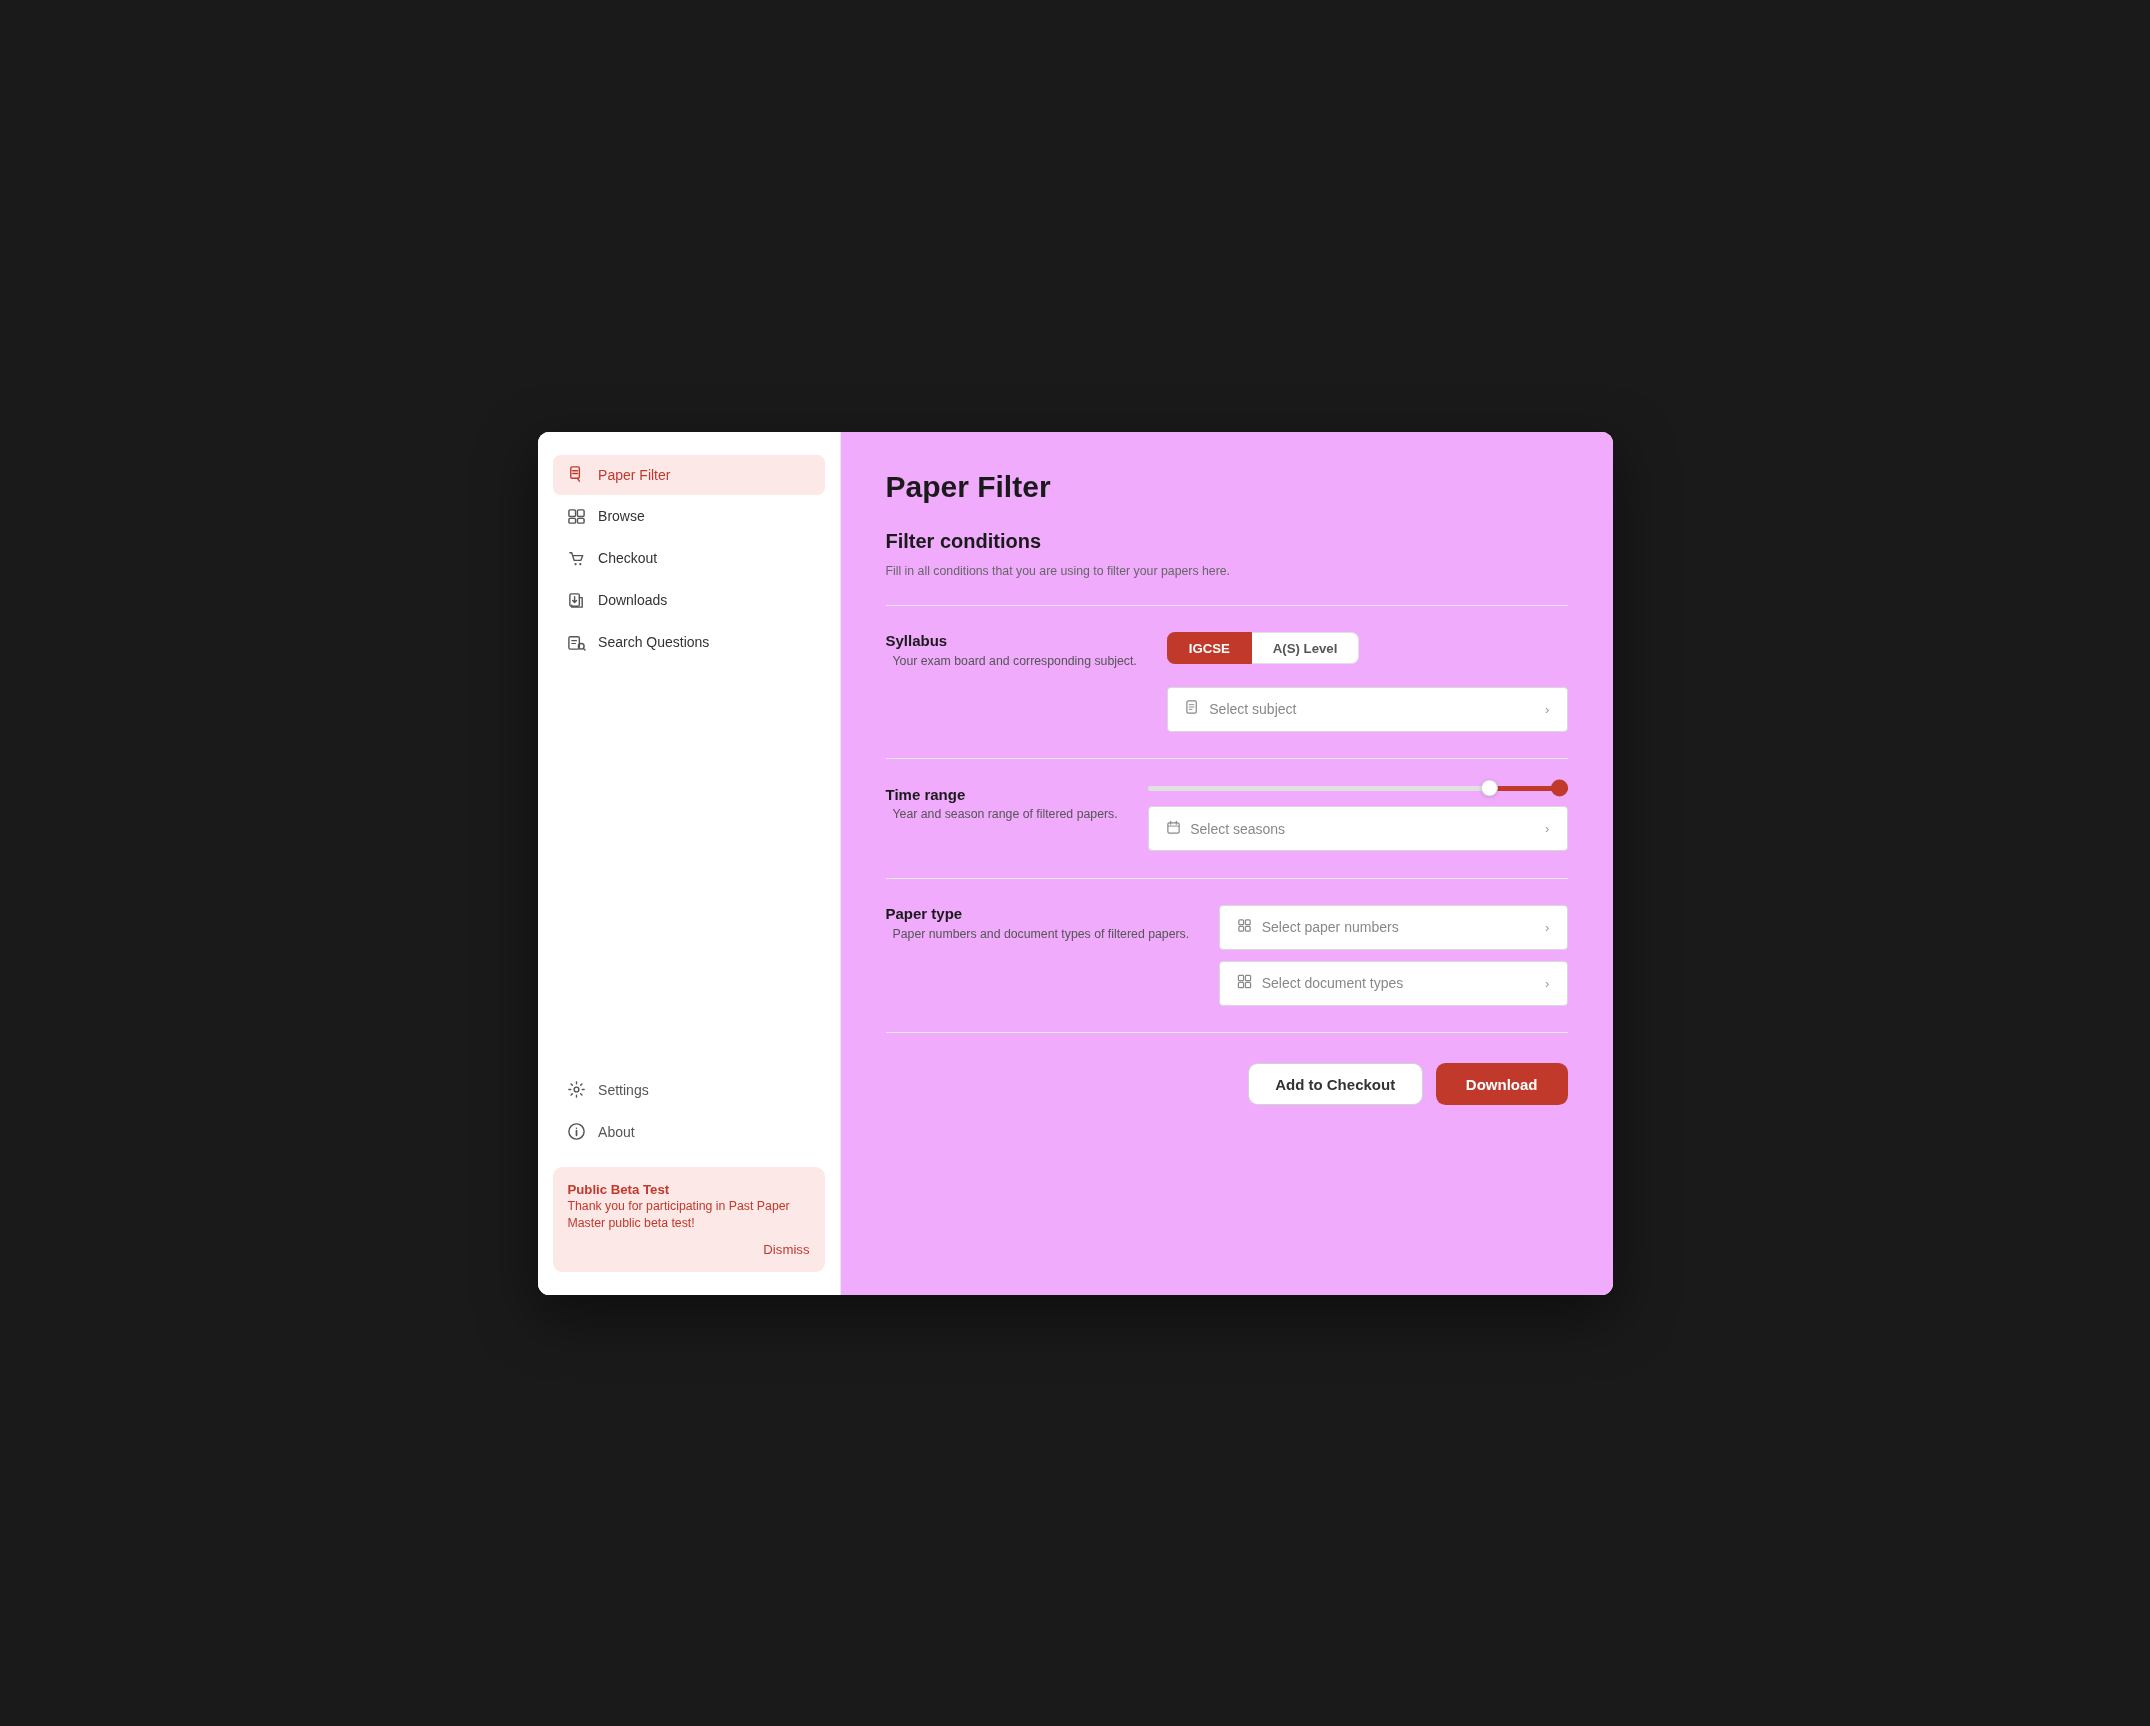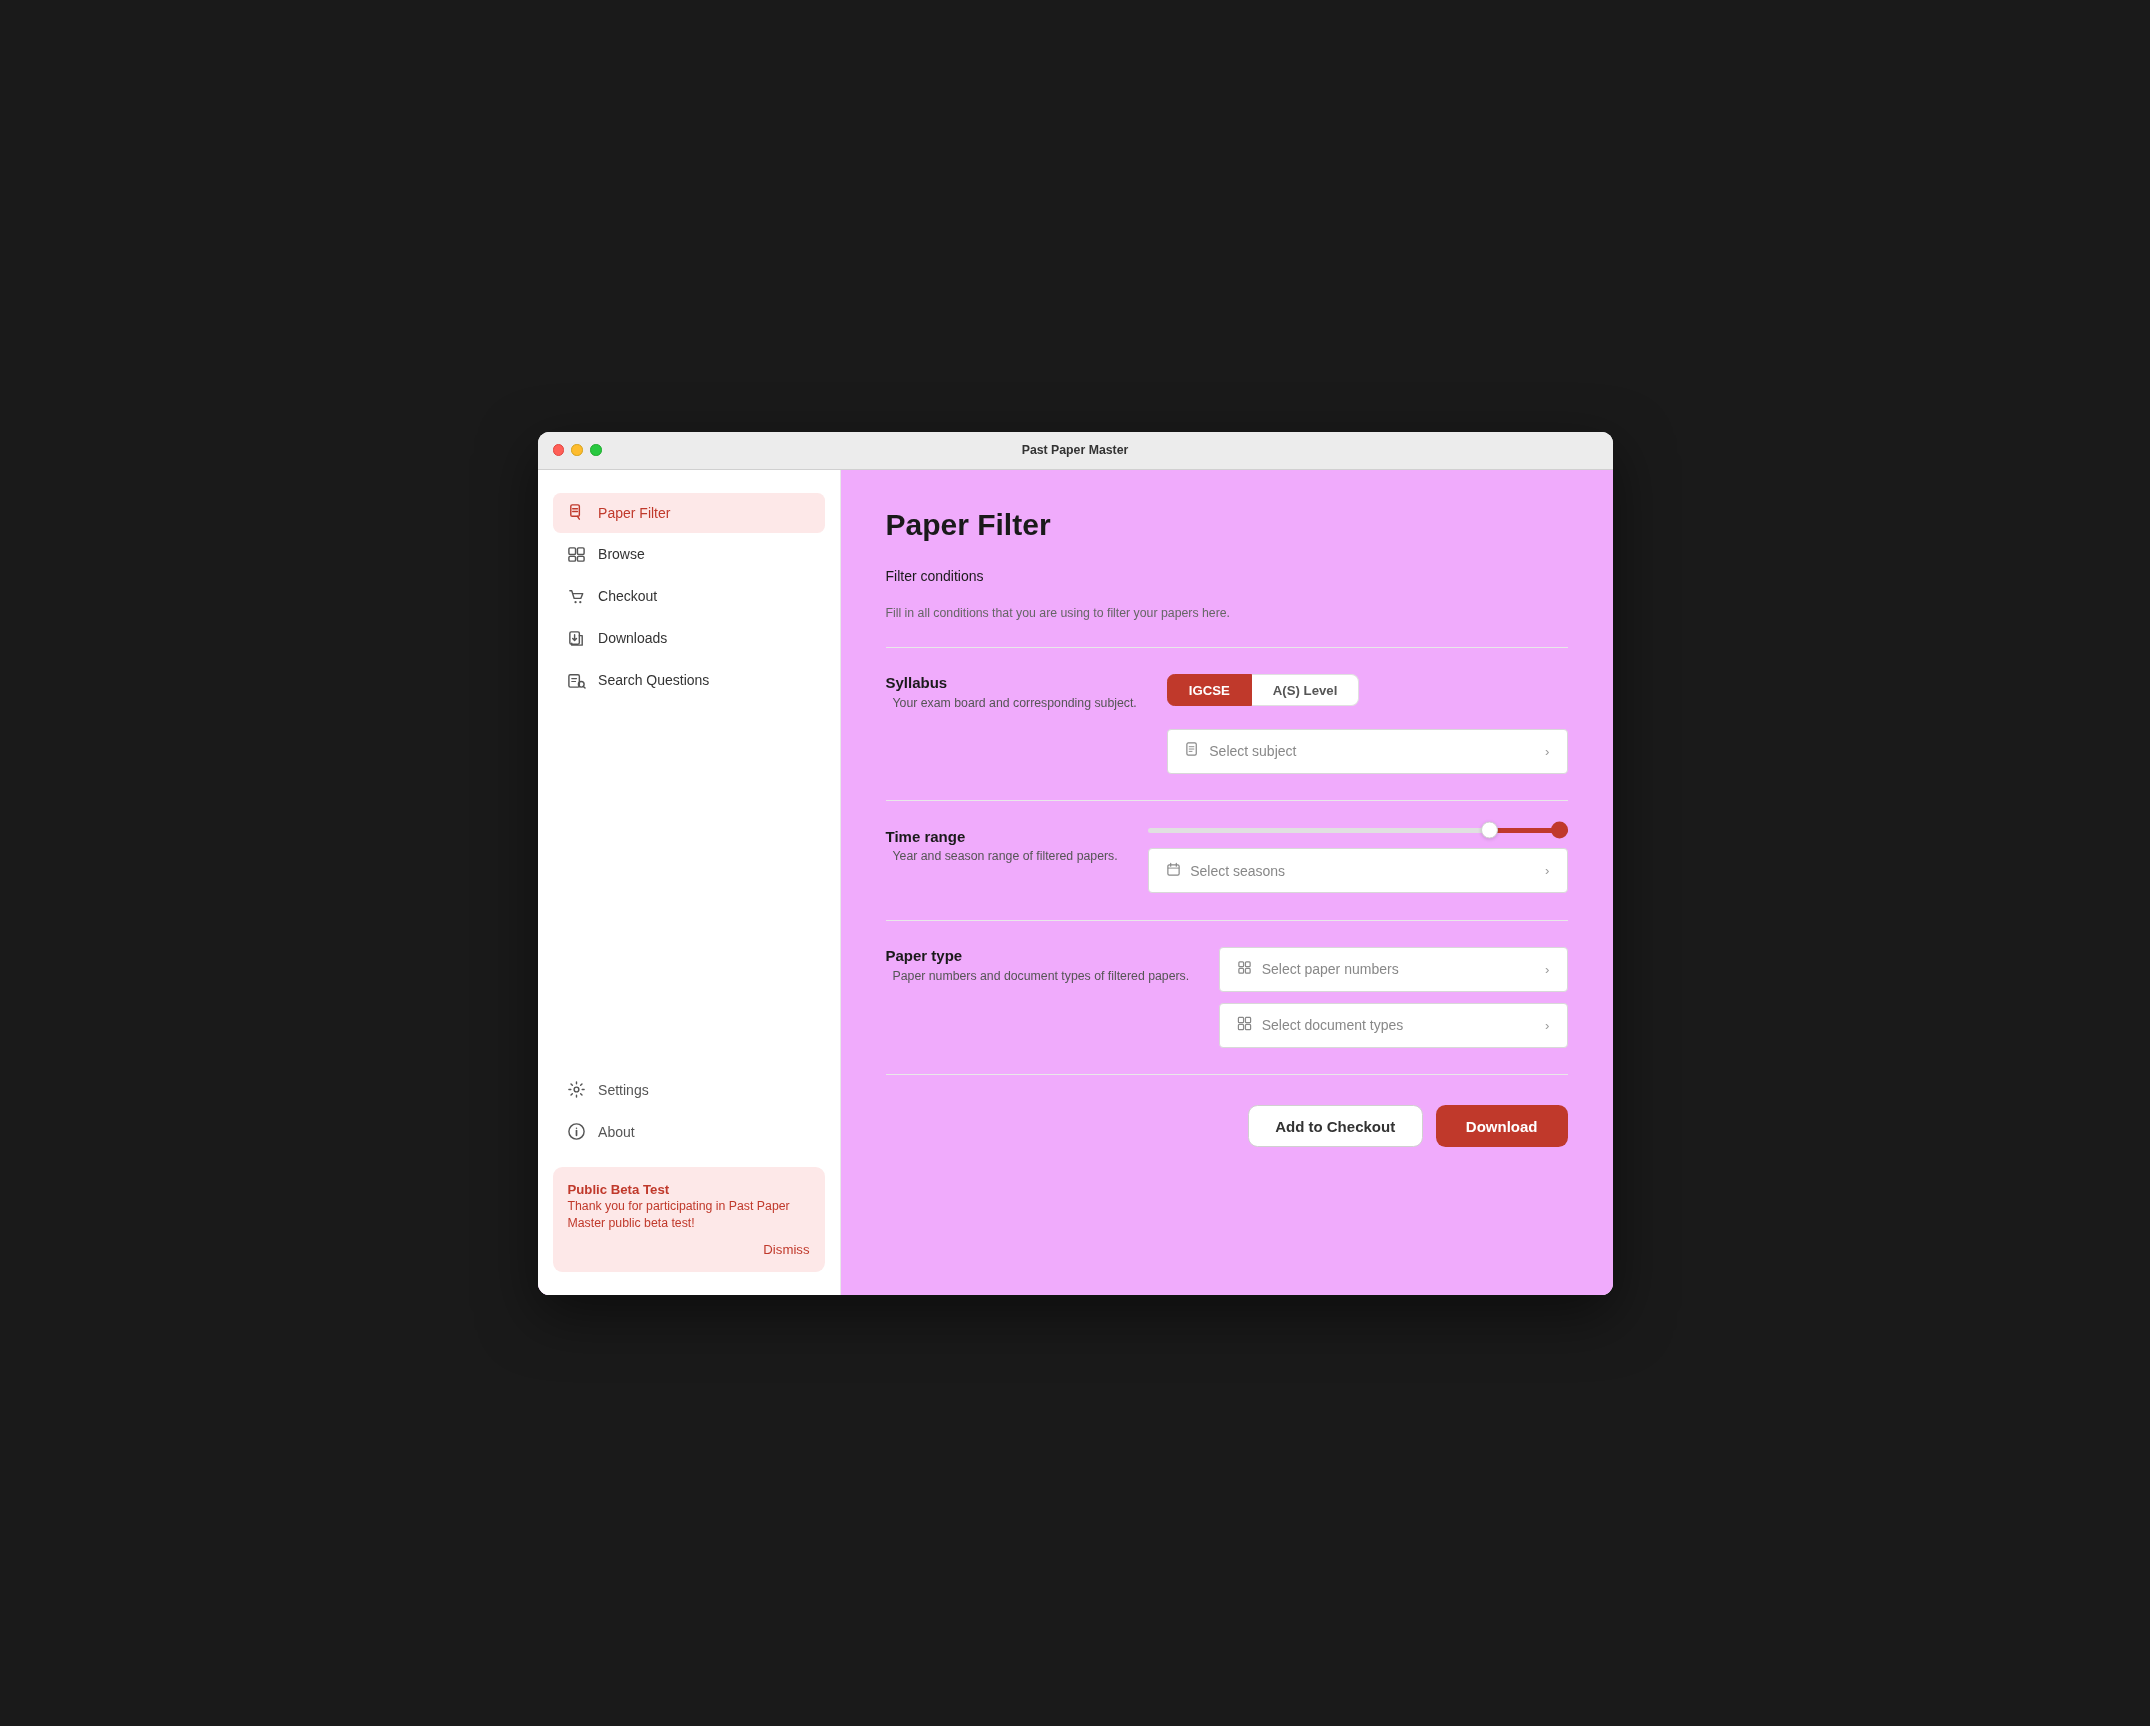--- a/index.html
+++ b/index.html
@@ -129,24 +129,24 @@
       padding: 38px 45px;
       overflow-y: auto;
     }
     .page-title {
       font-size: 30px;
       font-weight: 700;
       color: #1a1a1a;
       margin-bottom: 26.5px;
     }
     .section-heading {
-      font-size: 14px;
-      font-weight: 400;
+      font-size: 20px;
+      font-weight: 700;
       color: #1a1a1a;
-      margin-bottom: 22px;
+      margin-bottom: 11px;
     }
     .section-subtitle {
       font-size: 12.3px;
       color: #666;
       margin-bottom: 19px;
     }
     .divider {
       border: none;
       border-top: 0.9px solid #e8e8e8;
       margin: 26.5px 0;
@@ -301,28 +301,20 @@
     .icon svg {
       width: 19px;
       height: 19px;
     }
   </style>
 </head>
 <body>
 
 <div class="window">
 
-  <div class="titlebar">
-    <div class="traffic-lights">
-      <div class="traffic-light tl-red"></div>
-      <div class="traffic-light tl-yellow"></div>
-      <div class="traffic-light tl-green"></div>
-    </div>
-    <span class="titlebar-title">Past Paper Master</span>
-  </div>
 
   <div class="app-body">
 
     <div class="sidebar">
       <nav class="sidebar-nav">
 
         <div class="sidebar-item active">
           <span class="icon">
             <svg viewBox="0 0 20 20" fill="none" xmlns="http://www.w3.org/2000/svg">
               <rect x="4" y="2" width="9" height="12" rx="1.5" stroke="#c0392b" stroke-width="1.5" fill="none"></rect>

